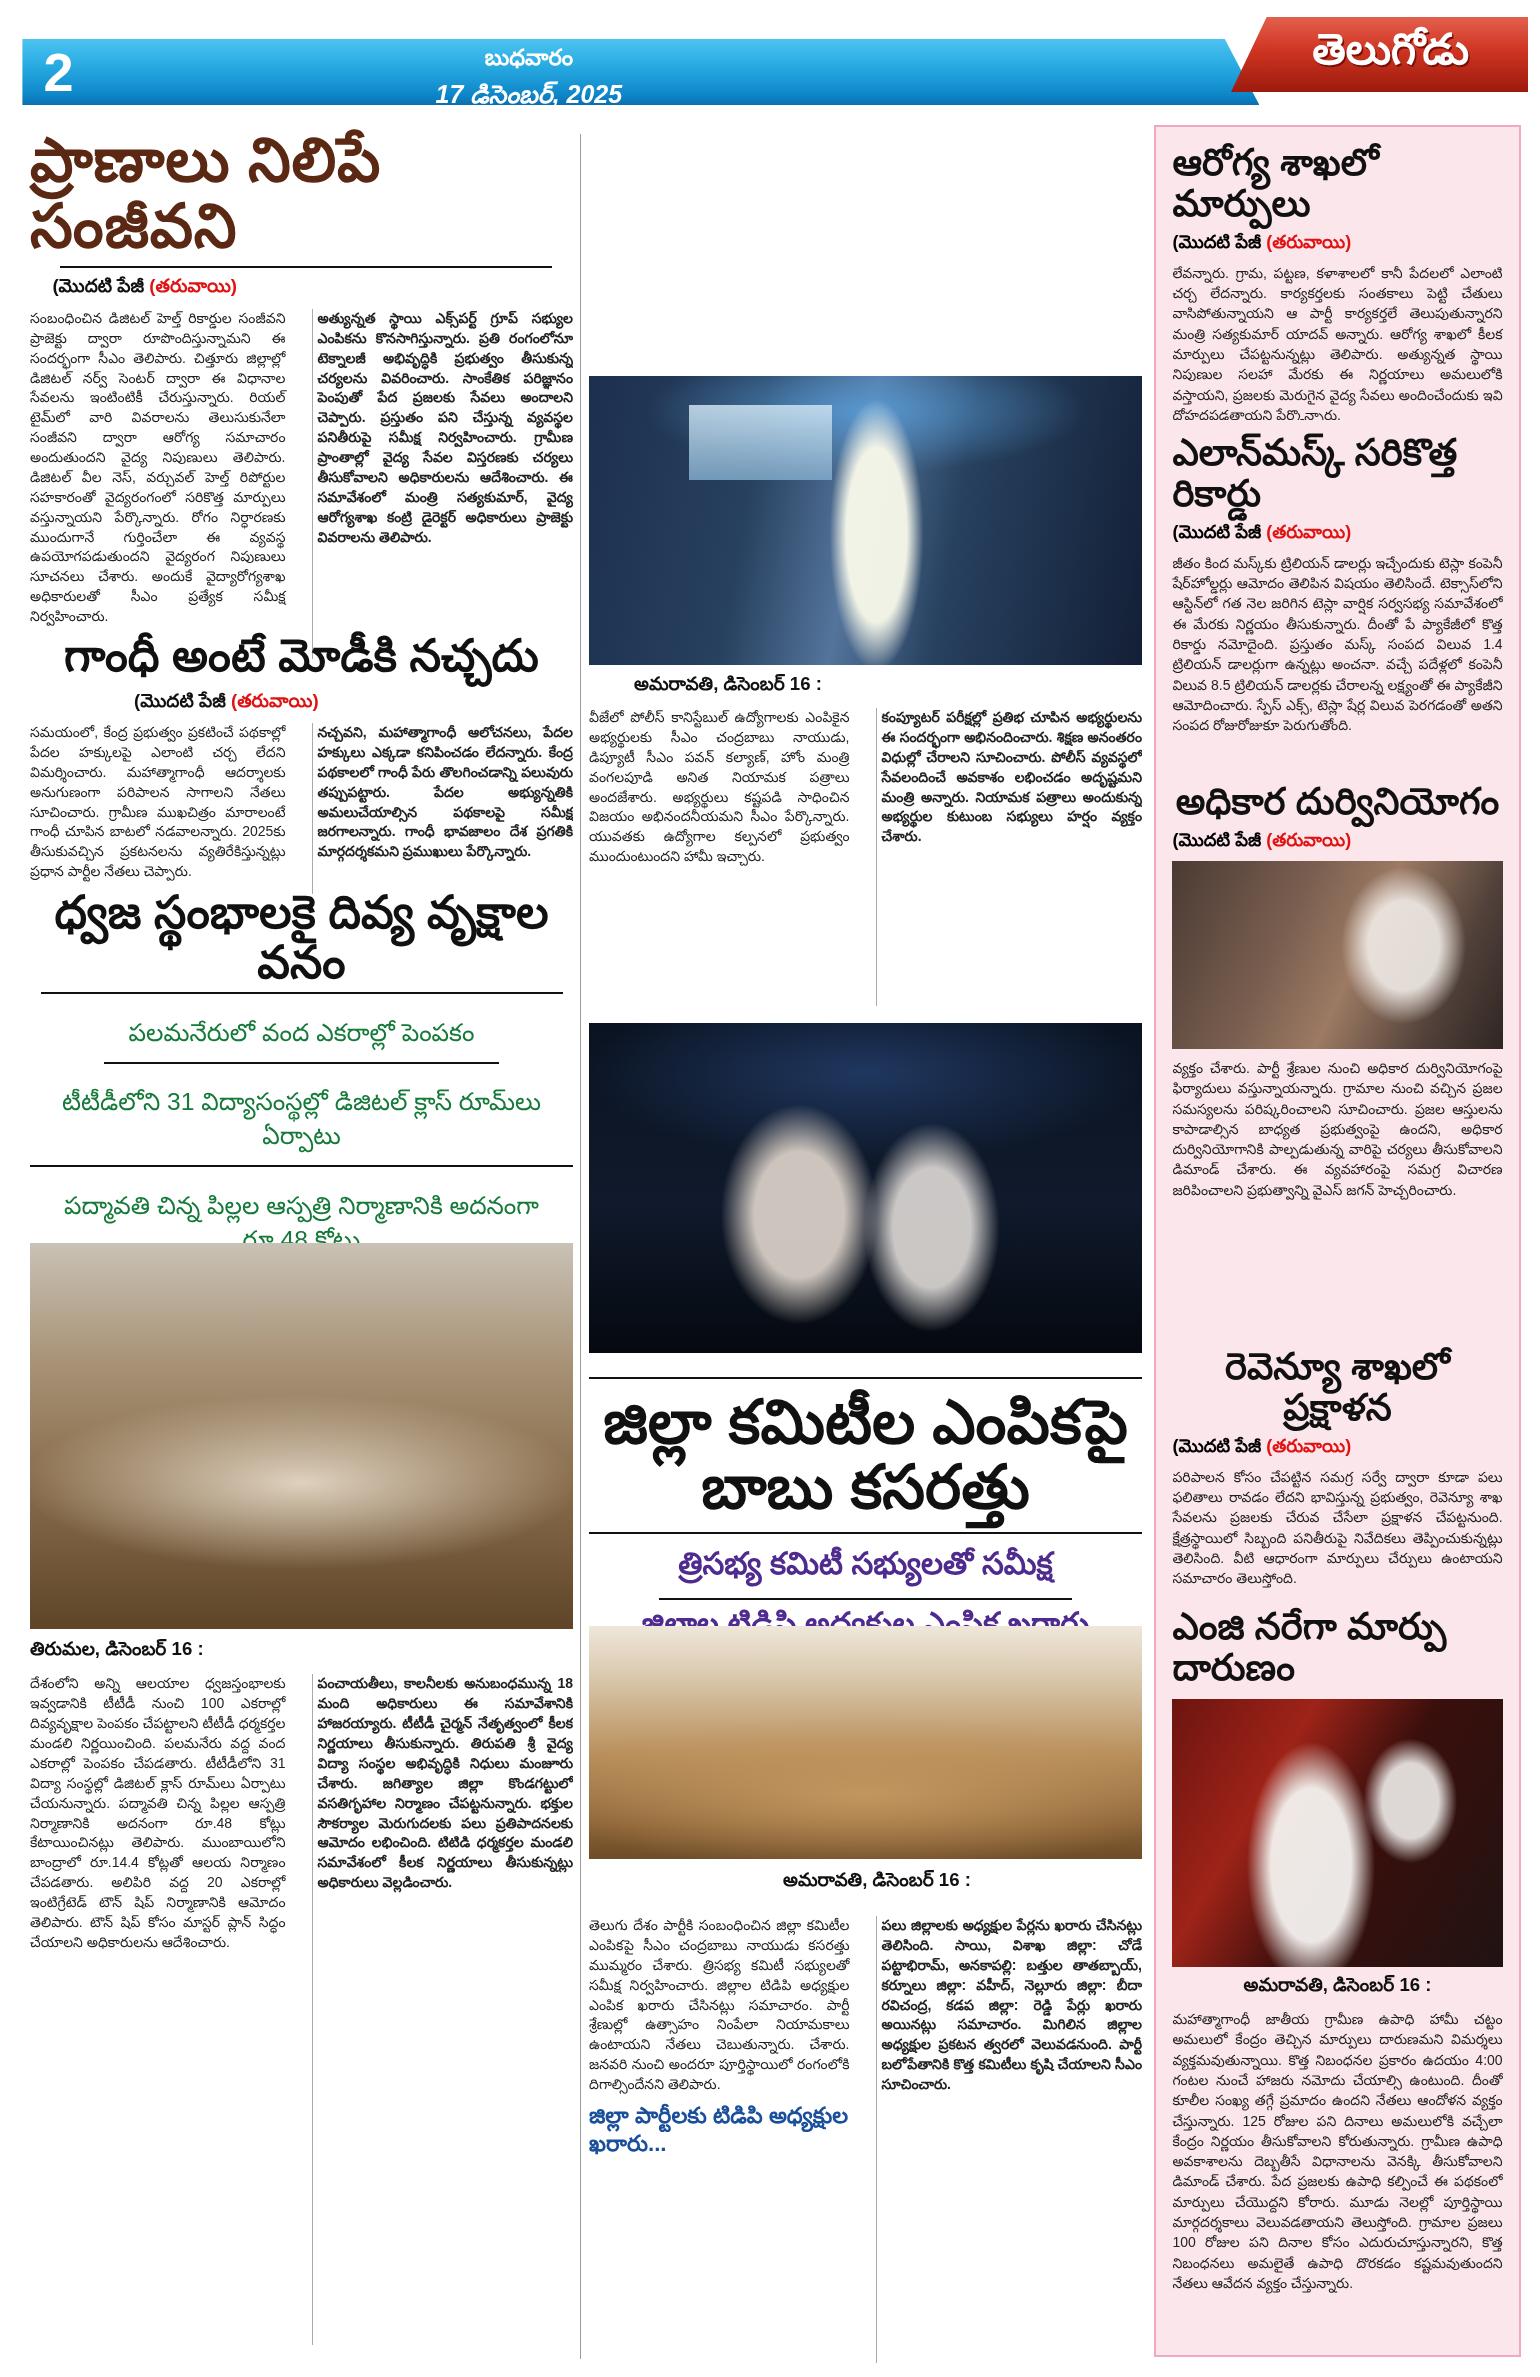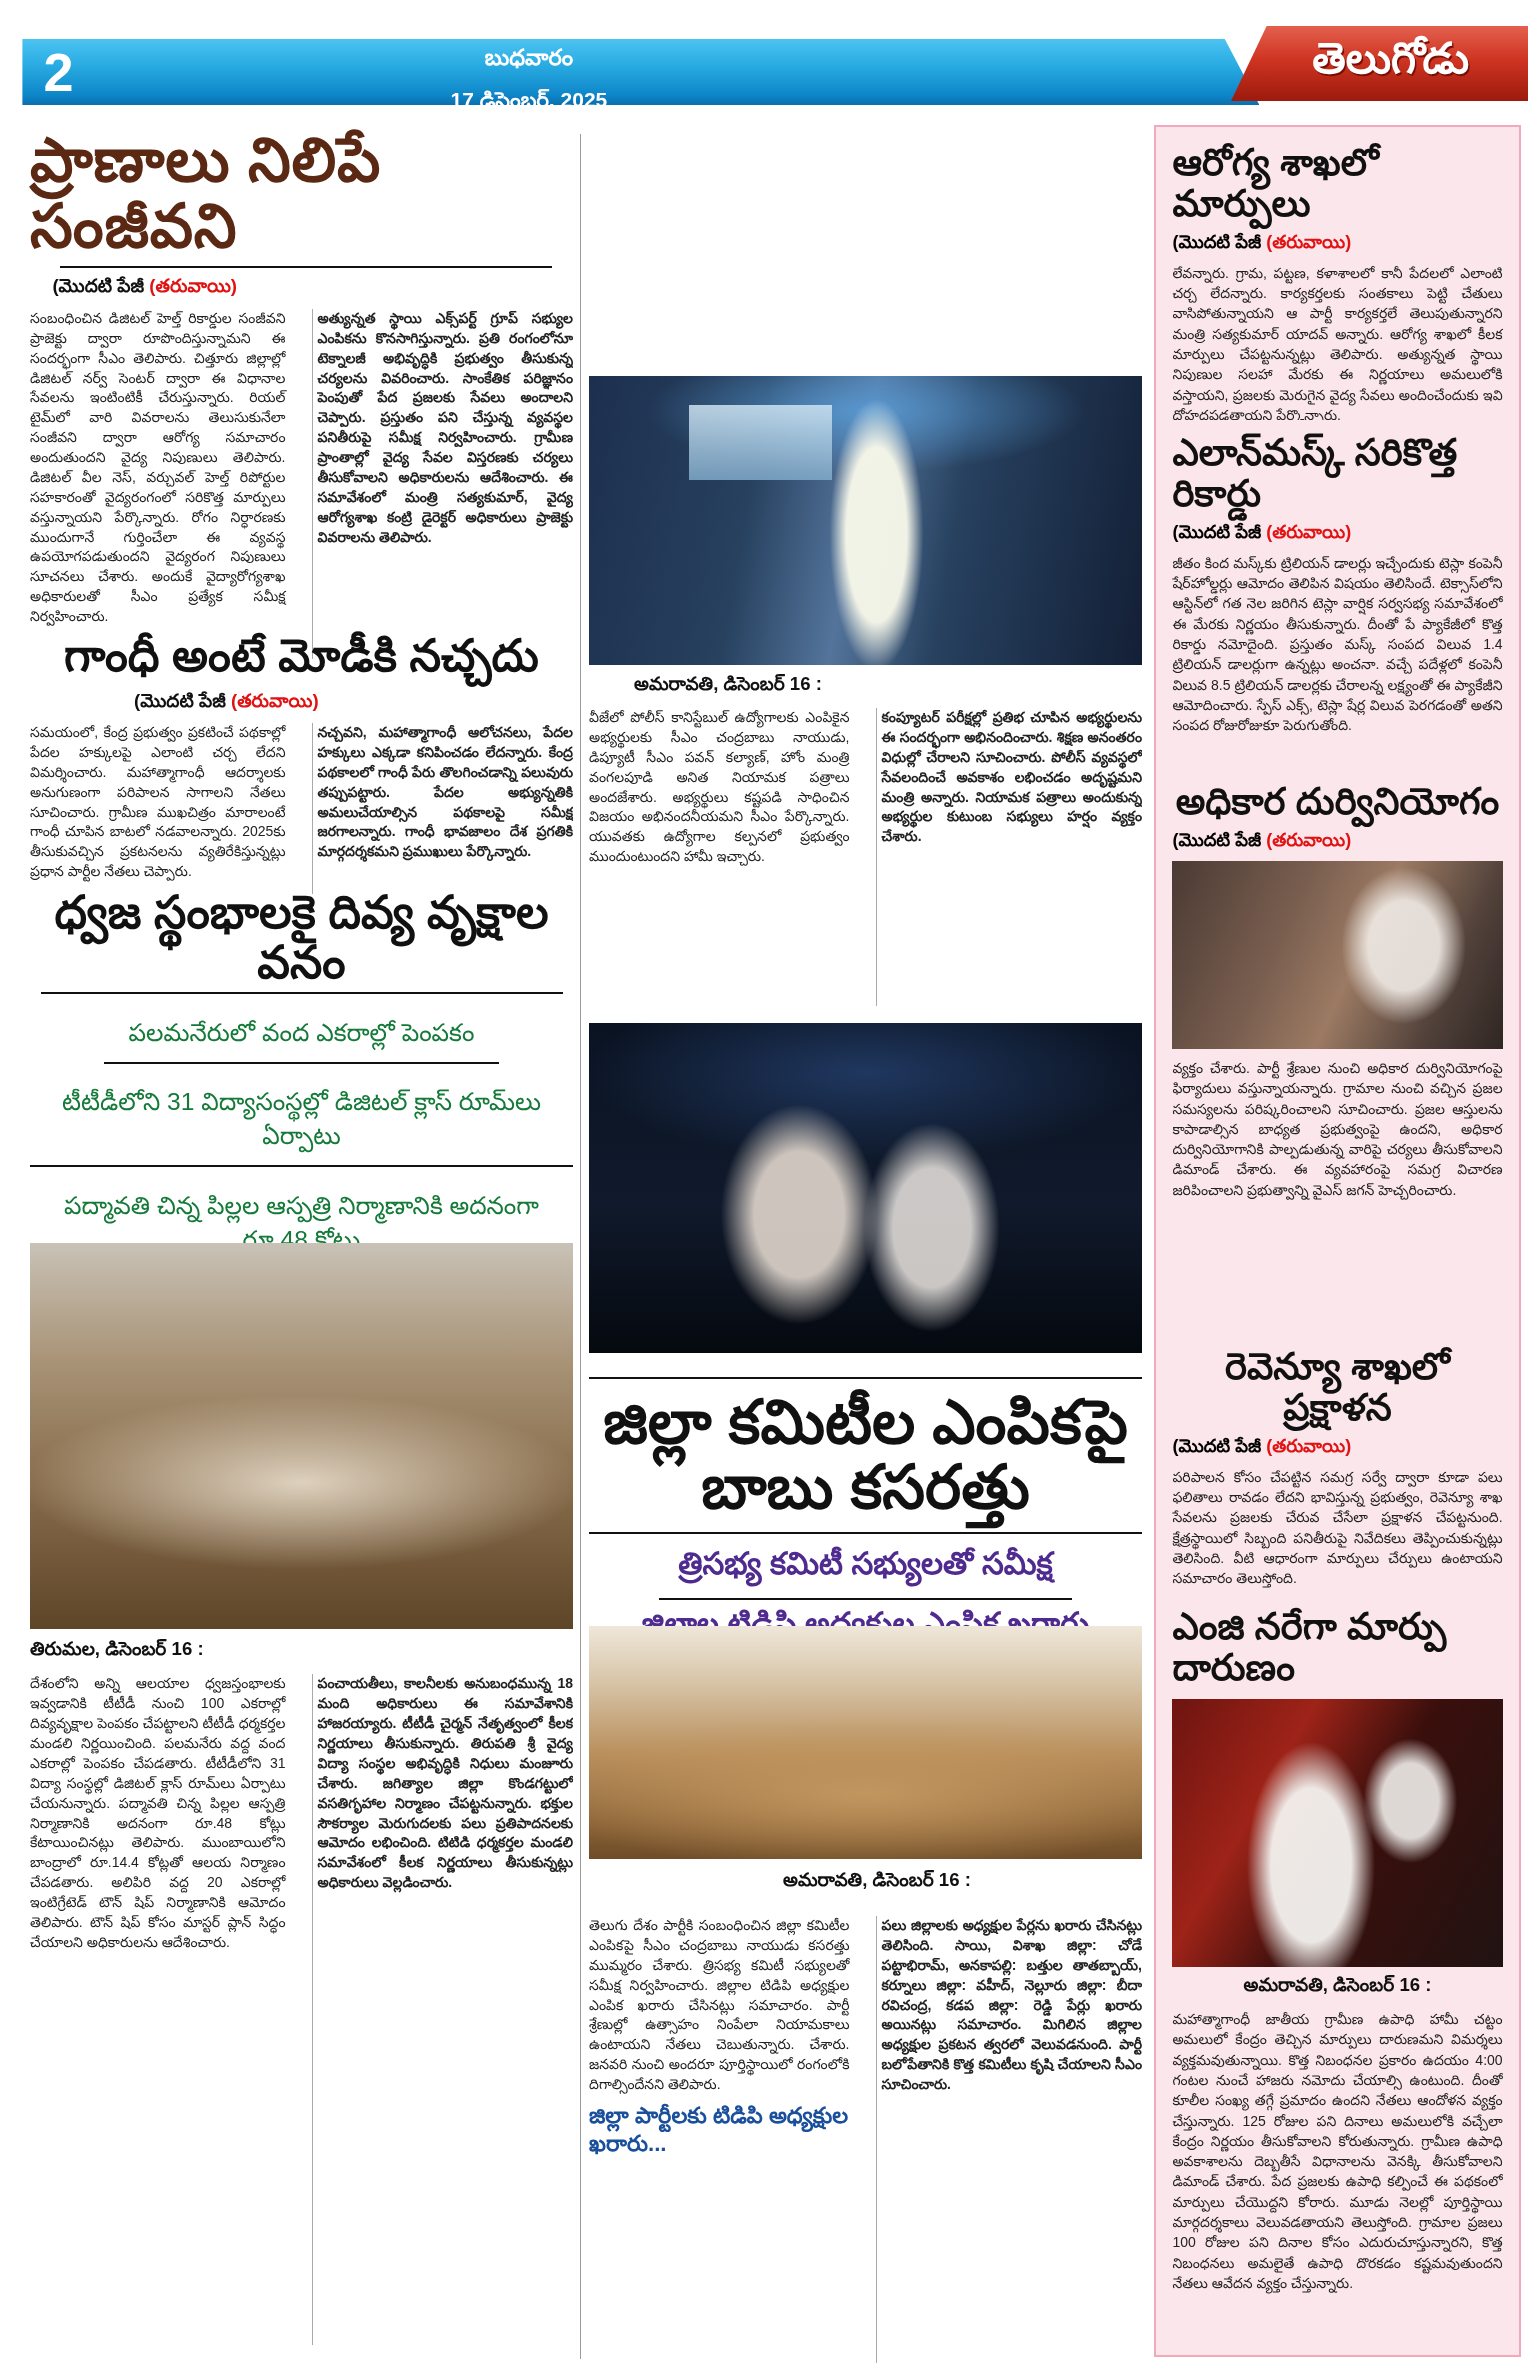--- a/index.html
+++ b/index.html
@@ -14,23 +14,23 @@
   
   .topbar {
     position:absolute; left:22.4px; top:39px; width:1237px; height:66px;
     background:linear-gradient(180deg,#4cc3f2 0%, #29abe2 40%, #0d86c8 85%, #0a6fae 100%);
     clip-path:polygon(0 0, 97.2% 0, 100% 100%, 0 100%);
     color:#fff;
   }
   .pageno { position:absolute; left:21px; top:1.5px; font-size:54px; font-weight:bold; color:#fff; }
   .daydate { position:absolute; left:350px; top:6px; width:313px; text-align:center; color:#fff; font-weight:bold; }
   .daydate .day { font-size:22.4px; display:block; }
-  .daydate .date { font-size:21px; display:block; margin-top:12px; }
+  .daydate .date { font-size:25px; display:block; margin-top:4px;font-style:italic; }
   .masthead {
-    position:absolute; left:1231px; top:26px; width:297px; height:75px;
+    position:absolute; left:1231px; top:17px; width:297px; height:75px;
     background:linear-gradient(180deg,#e3604e 0%, #cf3422 45%, #9c1a0c 100%);
     clip-path:polygon(12% 0, 100% 0, 100% 100%, 0 100%);
     display:flex; align-items:center; justify-content:center;
   }
   .masthead span { color:#fff; font-size:43px; font-weight:bold; text-shadow:1.5px 1.5px 0 #7c0f05; padding-left:22.4px; }
 
   
   .hl { font-weight:bold; color:#111; line-height:1.08; }
   .cont { font-size:18.6px; font-weight:bold; color:#111; }
   .cont .red { color:#e01212; }

